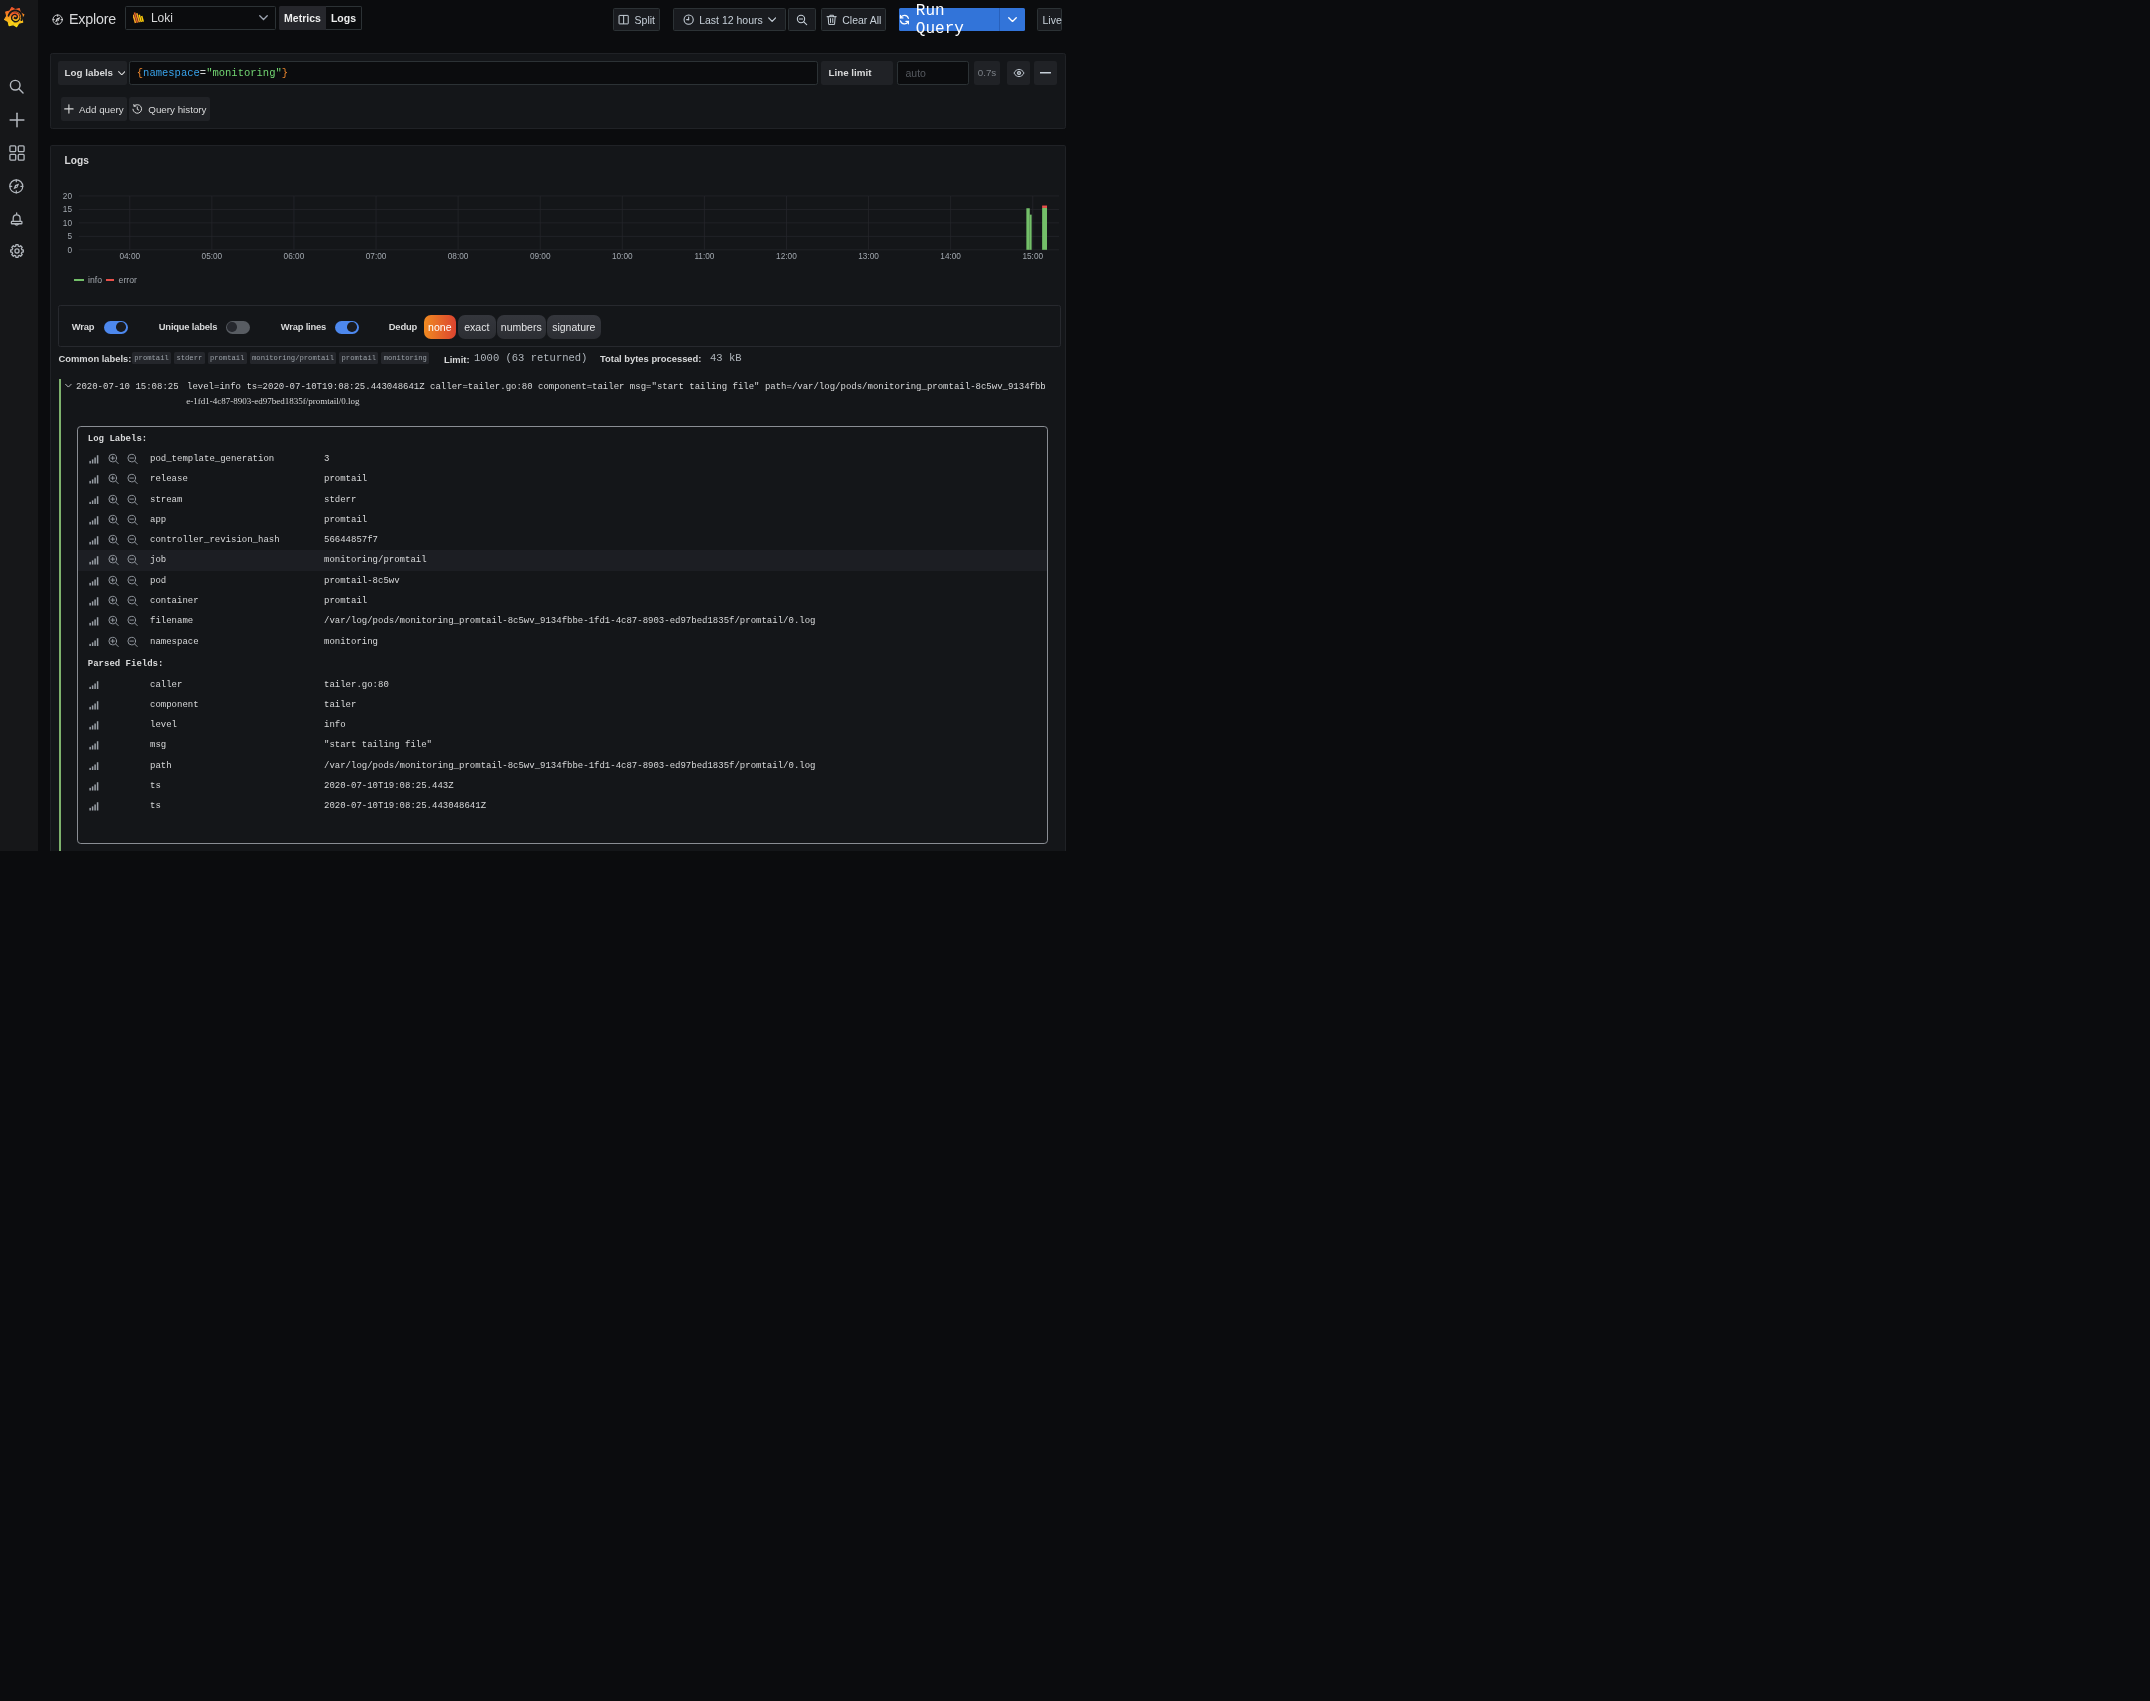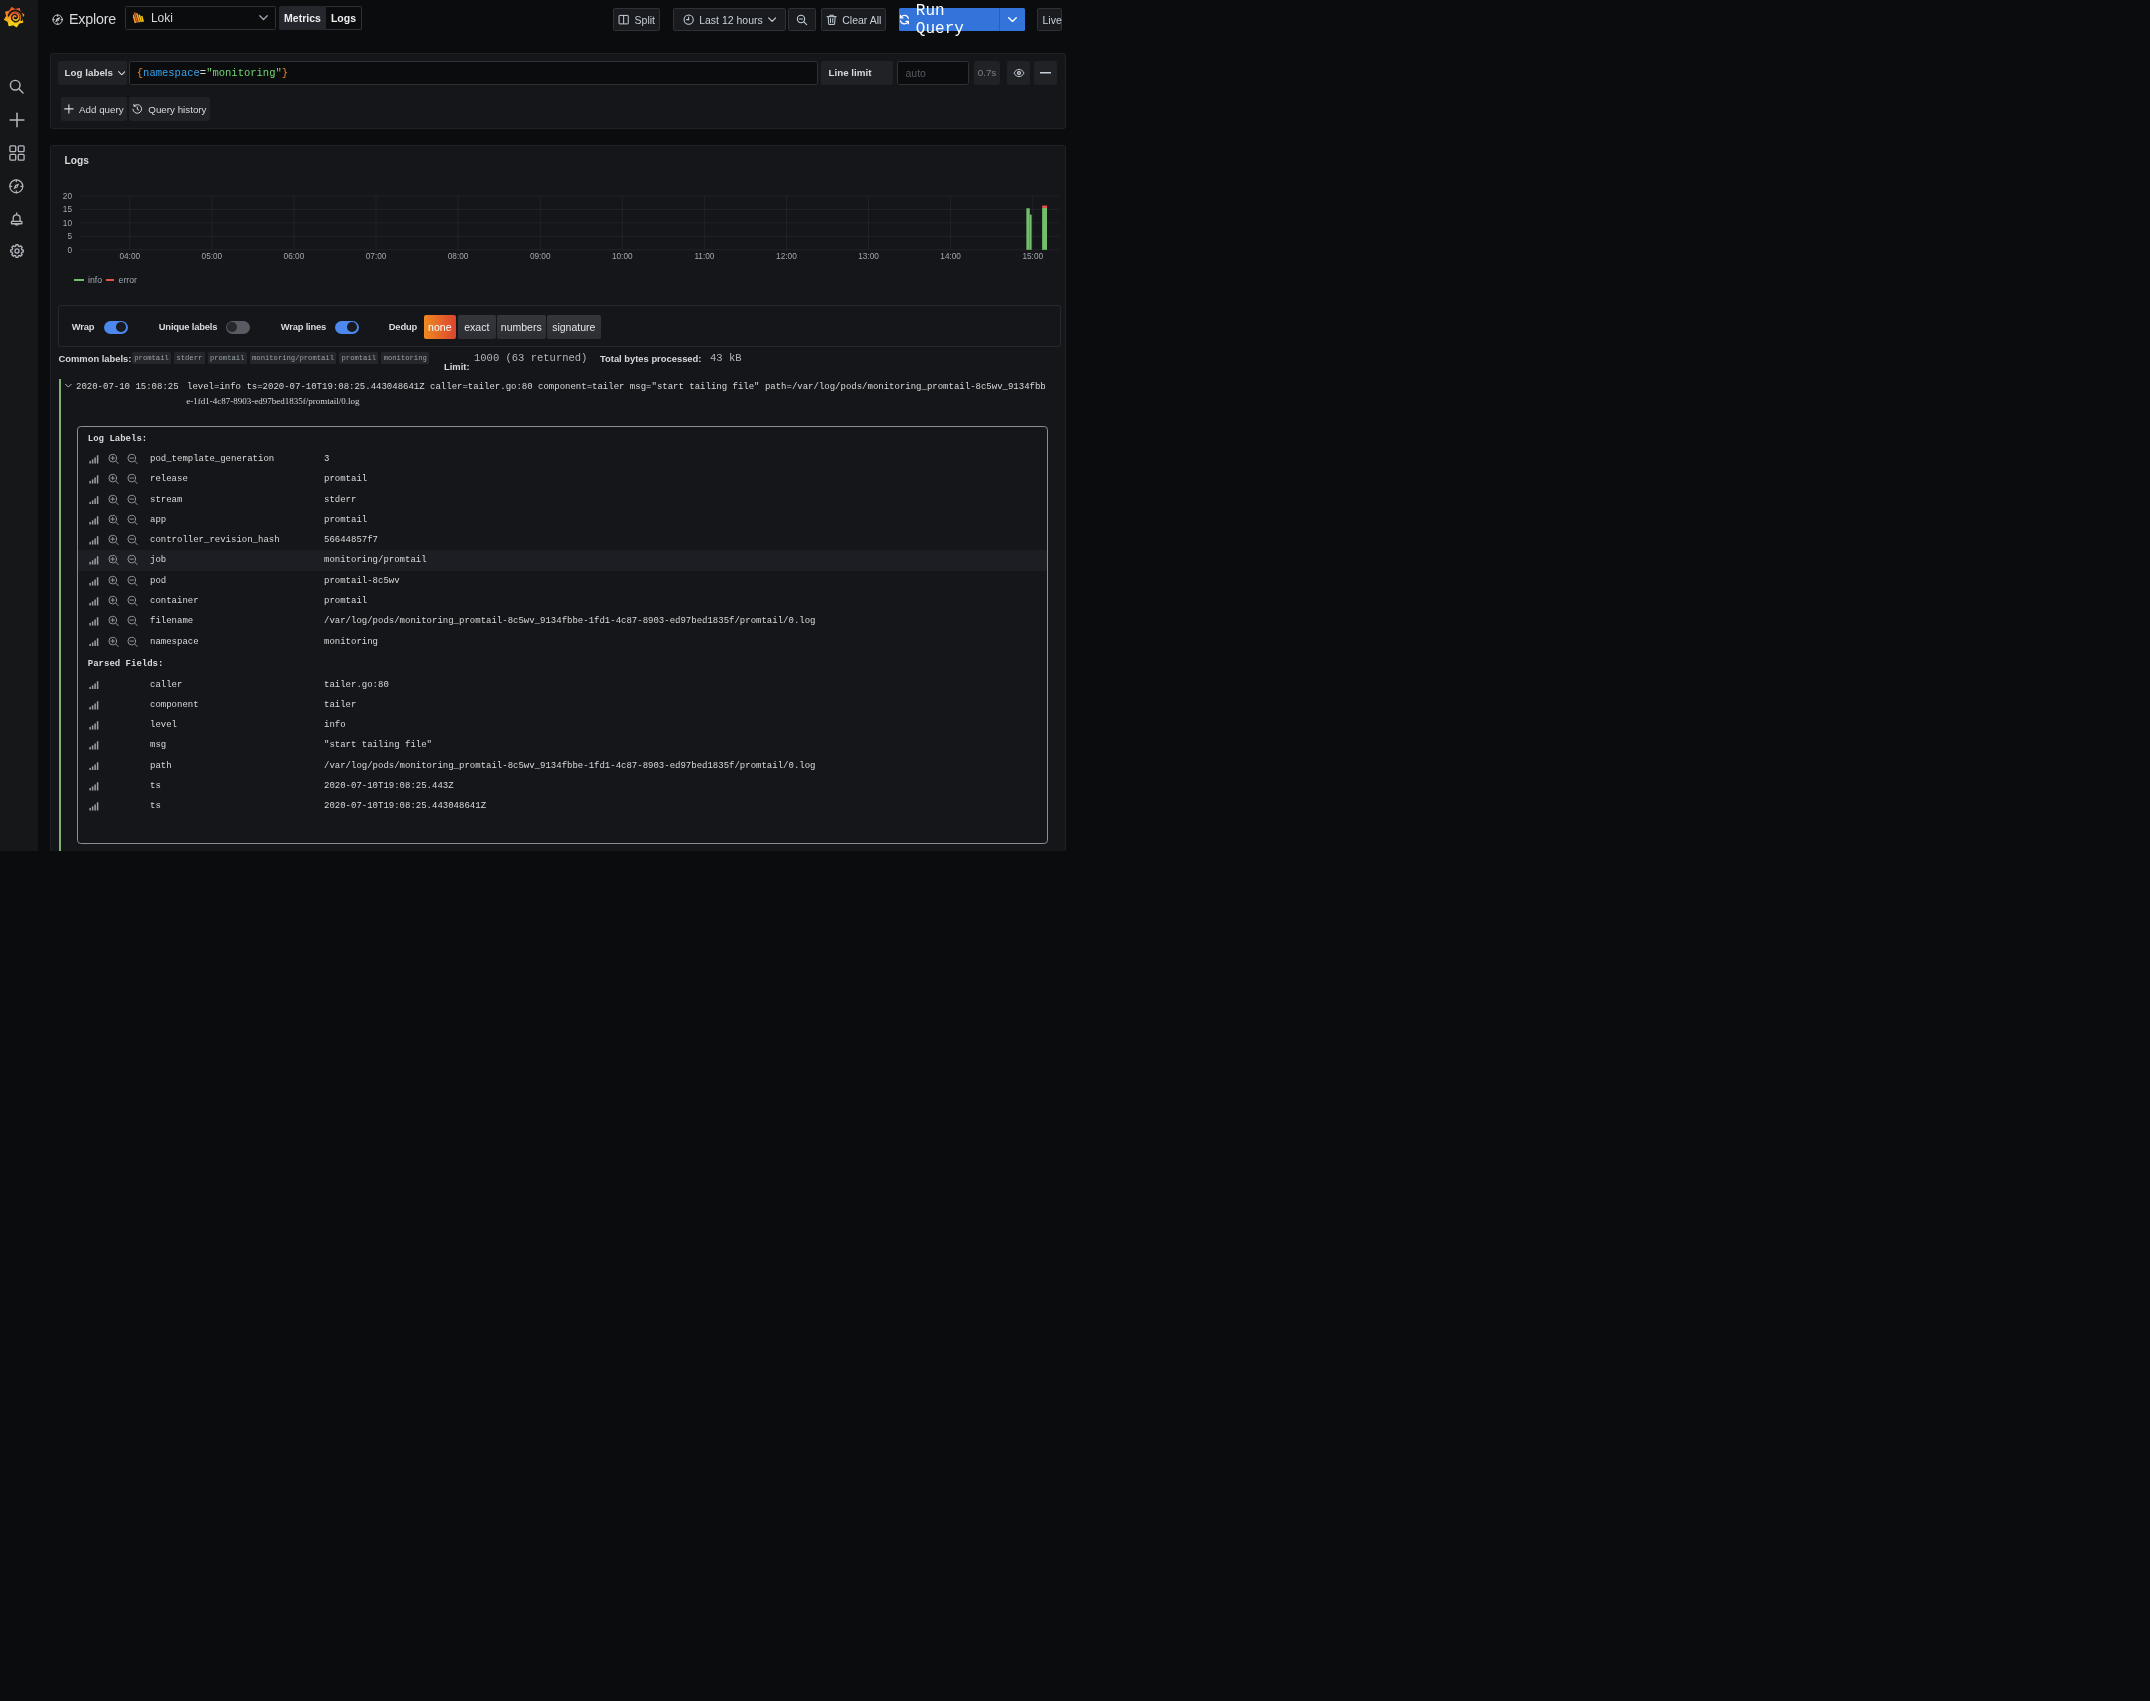--- a/index.html
+++ b/index.html
@@ -29,21 +29,21 @@
 
 
 .switch { position:absolute; width:24px; height:13px; border-radius:6.8px; }
 .switch .knob { position:absolute; top:1.7px; width:9.5px; height:9.5px; border-radius:50%; background:#191b20; }
 .sw-on { background:#4d88ee; }
 .sw-on .knob { right:1.9px; }
 .sw-off { background:#585c62; }
 .sw-off .knob { left:1.7px; background:#26282e; }
 
 
-.dbtn { position:absolute; top:313px; height:24px; border-radius:2px; background:linear-gradient(180deg,#34363c,#2c2e33); display:flex; align-items:center; justify-content:center; font-size:10.5px; font-weight:500; color:#e3e4e6; }
+.dbtn { position:absolute; top:313px; height:24px; border-radius:7px; background:linear-gradient(180deg,#34363c,#2c2e33); display:flex; align-items:center; justify-content:center; font-size:10.5px; font-weight:500; color:#e3e4e6; }
 
 
 .chip { background:#24262b; color:#9aa0a7; font-family:"Liberation Mono",monospace; font-size:7.2px; padding:1.9px 2.3px; border-radius:1.5px; margin-right:3px; }
 
 
 #detail { position:absolute; left:26px; top:280px; width:971px; height:418px; border:0.8px solid #8a8e94; border-radius:3.8px; background:#141619; padding-top:1.5px; }
 .dheader { height:20.3px; line-height:20.3px; font-family:"Liberation Mono",monospace; font-size:9px; font-weight:700; color:#d8d9da; padding-left:9.8px; }
 .drow { position:relative; height:20.3px; }
 .drow .ic { position:absolute; top:50%; transform:translateY(-50%); color:#9aa0a7; display:flex; }
 .drow .k, .drow .v { position:absolute; top:50%; transform:translateY(-50%); font-family:"Liberation Mono",monospace; font-size:9px; color:#d8d9da; white-space:pre; }
@@ -327,21 +327,21 @@
   <div class="abs" style="left:0; top:205px; width:1014px; height:13.6px;">
     <span class="abs" style="left:7.5px; top:1.5px; font-size:9.4px; font-weight:600; color:#d8d9da;">Common labels:</span>
     <span class="abs" style="left:81px; top:0; display:flex; align-items:center; height:13.6px;">
       <span class="chip">promtail</span>
         <span class="chip">stderr</span>
         <span class="chip">promtail</span>
         <span class="chip">monitoring/promtail</span>
         <span class="chip">promtail</span>
         <span class="chip">monitoring</span>
     </span>
-    <span class="abs" style="left:393px; top:10px; font-size:9.4px; font-weight:600; color:#d8d9da;">Limit:</span>
+    <span class="abs" style="left:393px; top:3px; font-size:9.4px; font-weight:600; color:#d8d9da;">Limit:</span>
     <span class="abs mono" style="left:423px; top:0.8px; font-size:10.5px; color:#b0b6bc;">1000 (63 returned)</span>
     <span class="abs" style="left:549px; top:1.5px; font-size:9.4px; font-weight:600; color:#d8d9da;">Total bytes processed:</span>
     <span class="abs mono" style="left:659px; top:0.8px; font-size:10.5px; color:#b0b6bc;">43 kB</span>
   </div>
 
   <div class="abs" style="left:7.5px; top:233px; width:2.6px; height:473px; background:#7eb26d;"></div>
   <svg class="abs" style="left:14.3px; top:237px;" width="6.8" height="5.3" viewBox="0 0 12 7" fill="none" stroke="#d8d9da" stroke-width="1.5" stroke-linecap="round">
       <polyline points="1,1 6,6 11,1"></polyline>
     </svg>
   <div class="abs mono" style="left:25px; top:234px; font-size:9px; line-height:14.3px; color:#d8d9da; white-space:pre;">2020-07-10 15:08:25</div>

